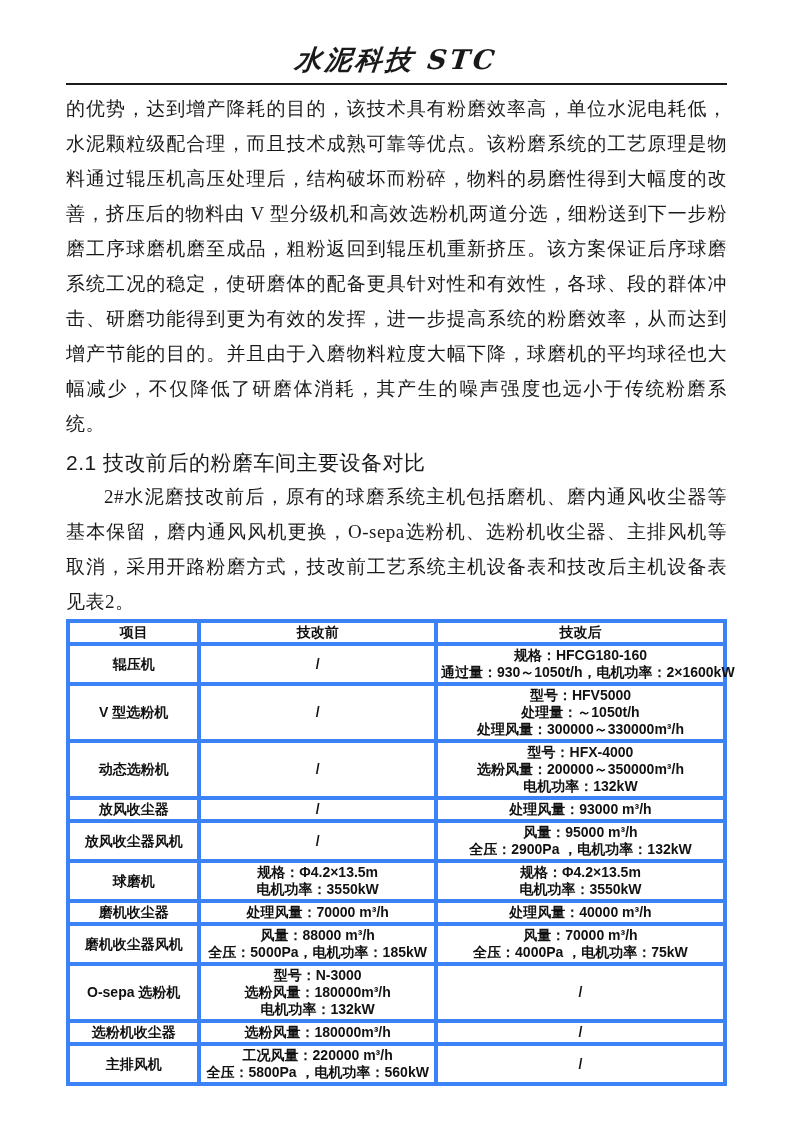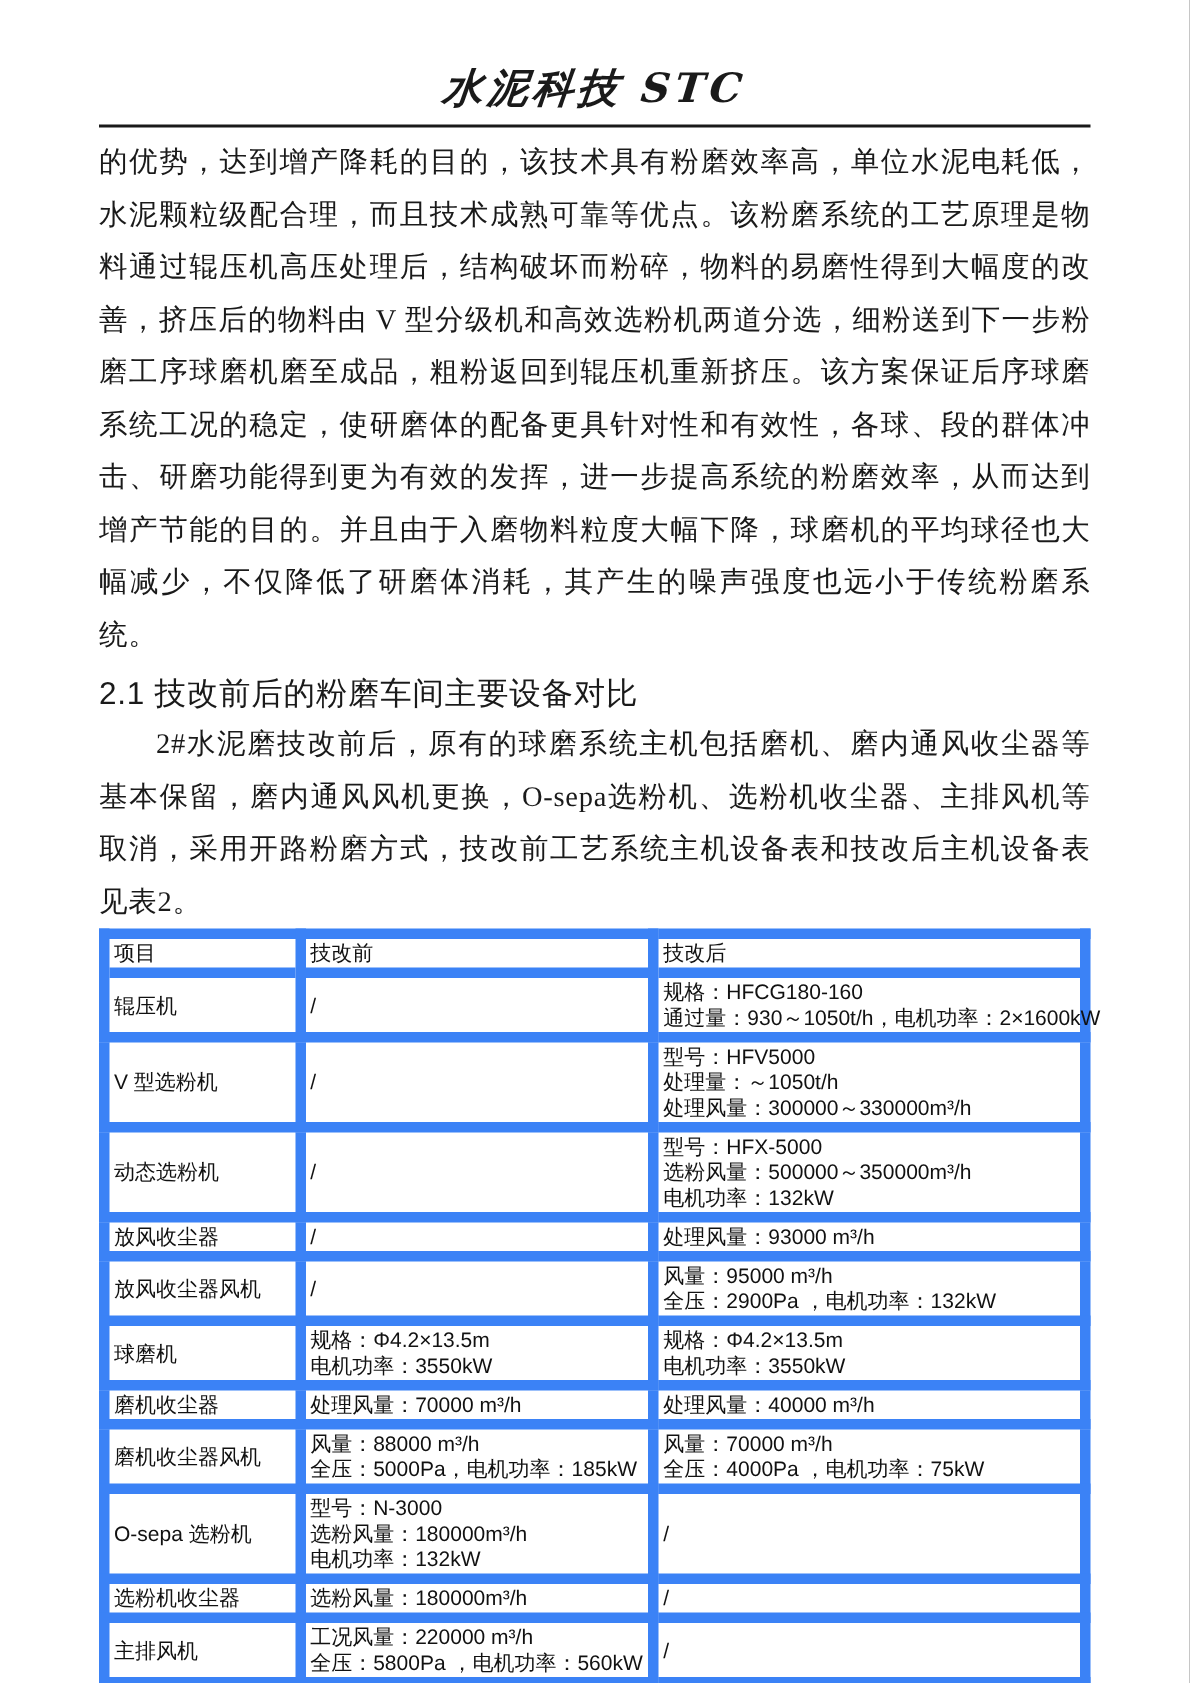--- a/index.html
+++ b/index.html
@@ -40,22 +40,22 @@
   table.equip {
     width:100%; border-collapse:collapse; table-layout:fixed;
     font-family:"Liberation Sans","DejaVu Sans",sans-serif;
     font-size:14px; line-height:17px; color:#111;
     border:2px solid #222;
   }
   table.equip col.c1 { width:20%; }
   table.equip col.c2 { width:36%; }
   table.equip col.c3 { width:44%; }
   table.equip th, table.equip td {
-    border:7px solid #3b82f6; text-align:left; vertical-align:middle;
-    padding:1px 3px; font-weight:normal;
+    border:4px solid #3b82f6; text-align:center; vertical-align:middle;
+    padding:1px 3px; font-weight:bold;
   }
   table.equip thead th { border-bottom:2px solid #222; height:20px; }
   table.equip td div { white-space:nowrap; }
 </style>
 </head>
 <body>
 
 <div class="page">
   <div class="content">
 
@@ -111,22 +111,22 @@
             </td>
           </tr>
           <tr>
             <td>
               <div>动态选粉机</div>
             </td>
             <td>
               <div>/</div>
             </td>
             <td>
-              <div>型号：HFX-5000</div>
-              <div>选粉风量：500000～350000m³/h</div>
+              <div>型号：HFX-4000</div>
+              <div>选粉风量：200000～350000m³/h</div>
               <div>电机功率：132kW</div>
             </td>
           </tr>
           <tr>
             <td>
               <div>放风收尘器</div>
             </td>
             <td>
               <div>/</div>
             </td>

